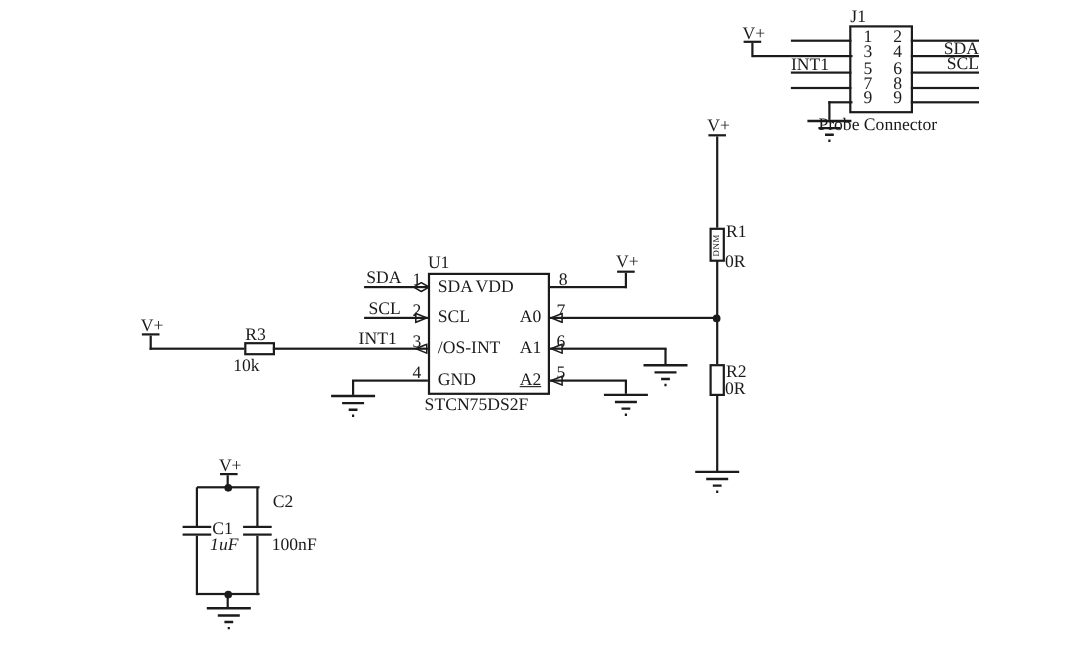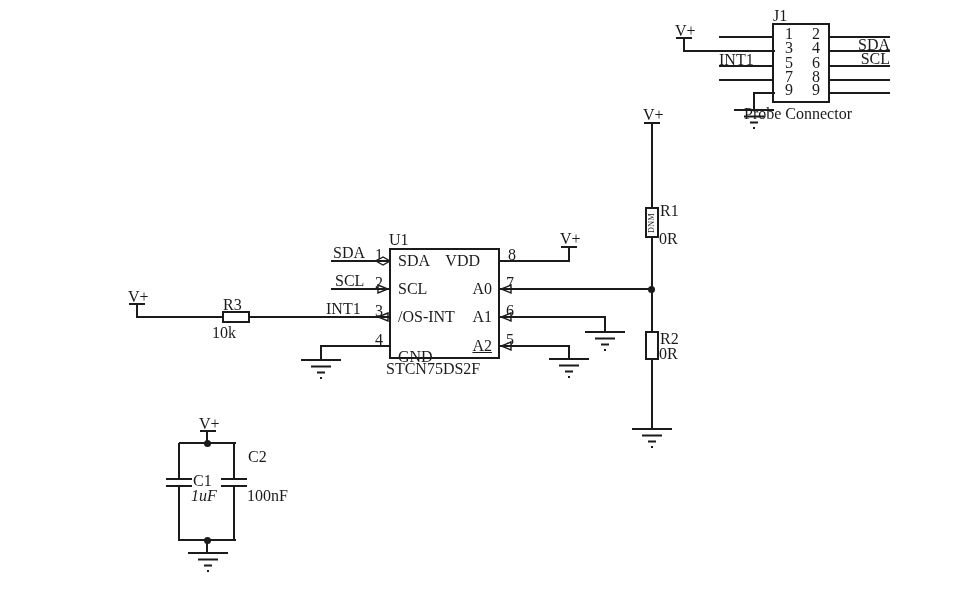--- a/index.html
+++ b/index.html
@@ -89,22 +89,22 @@
       </svg>
   </div>
 
   <div class="t" style="left:389px;top:233px;">U1</div>
   <div class="box" style="left:389px;top:248px;width:111px;height:111px;"></div>
   <div class="t" style="left:386px;top:362px;text-align:center;">STCN75DS2F</div>
 
   <div class="t" style="left:398px;top:254px;">SDA</div>
   <div class="t" style="left:398px;top:282px;">SCL</div>
   <div class="t" style="left:398px;top:310px;">/OS-INT</div>
-  <div class="t" style="left:398px;top:339px;margin-top:11px;">GND</div>
-  <div class="t tr" style="left:438px;top:254px;width:42px;">VDD</div>
+  <div class="t" style="left:398px;top:339px;">GND</div>
+  <div class="t tr" style="left:425px;top:254px;width:42px;">VDD</div>
   <div class="t tr" style="left:450px;top:282px;width:42px;">A0</div>
   <div class="t tr" style="left:450px;top:310px;width:42px;">A1</div>
   <div class="t tr" style="left:450px;top:339px;width:42px;text-decoration:underline;">A2</div>
 
   <div class="t tr" style="left:371px;top:248px;width:12px;">1</div>
   <div class="t tr" style="left:371px;top:276px;width:12px;">2</div>
   <div class="t tr" style="left:371px;top:304px;width:12px;">3</div>
   <div class="t tr" style="left:371px;top:333px;width:12px;">4</div>
   <div class="t" style="left:508px;top:248px;">8</div>
   <div class="t" style="left:506px;top:276px;">7</div>

